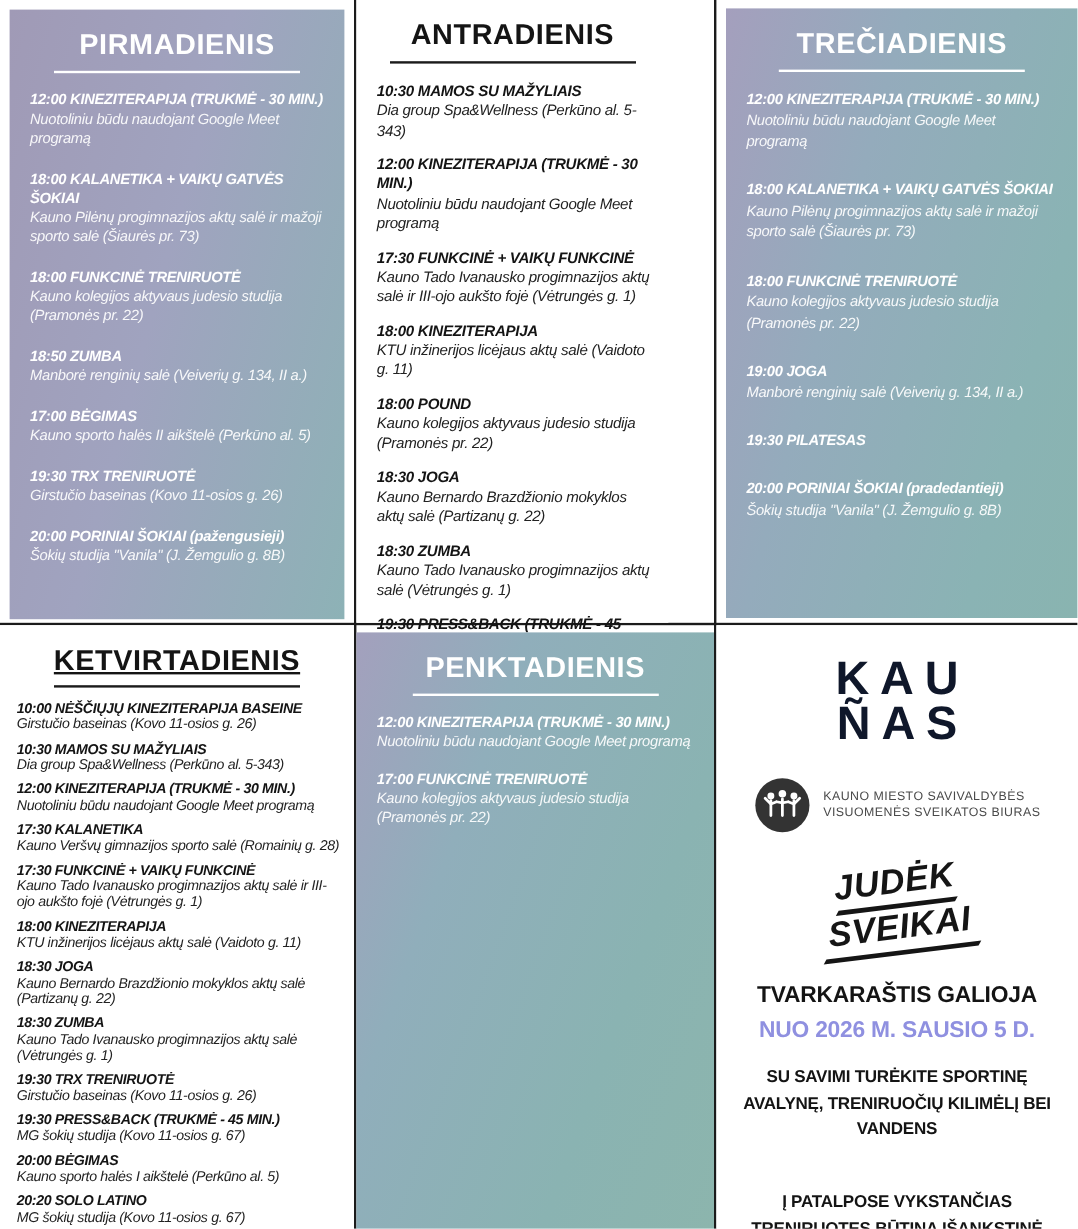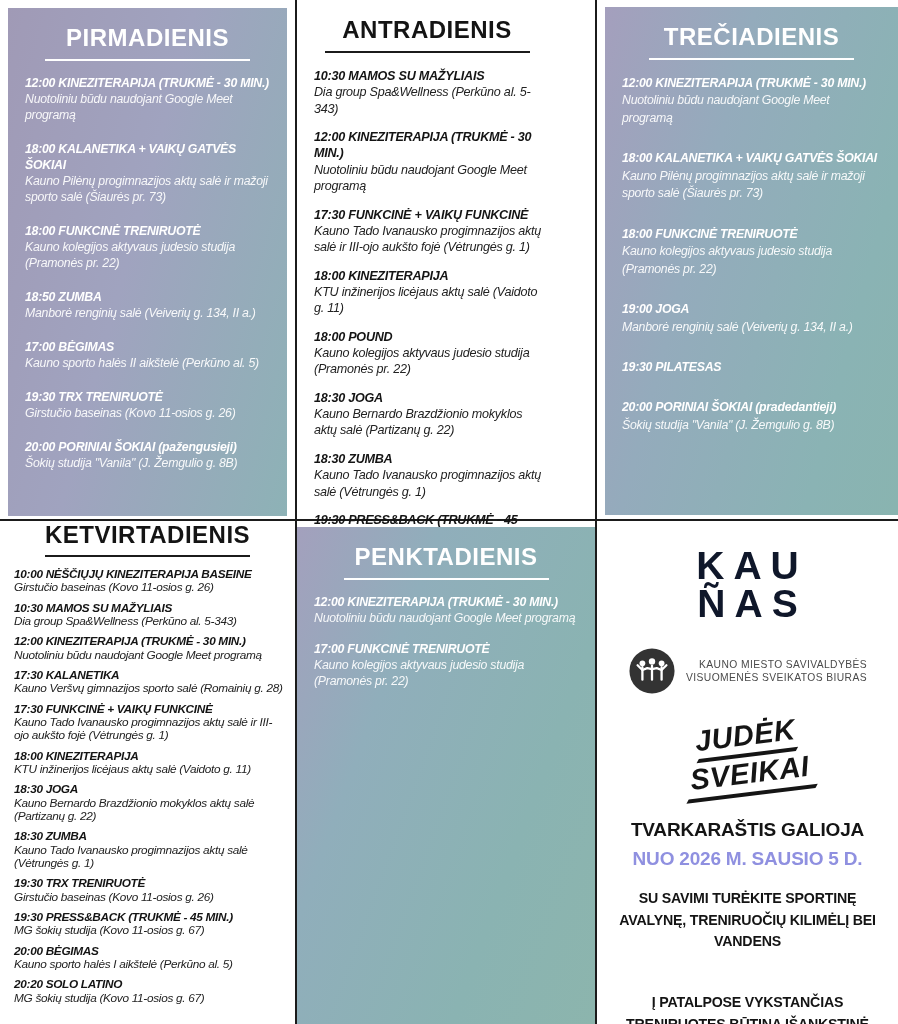--- a/index.html
+++ b/index.html
@@ -34,32 +34,32 @@
   .entry-title{font-weight:bold;line-height:1.3;}
   .entry-detail{line-height:1.3;}
   .day-gradient .entry-detail{color:rgba(255,255,255,.92);}
   .day-white .entry-detail{color:#222;}
 
   #day-monday .entry{margin-bottom:18px;}
   #day-tuesday .entry{margin-bottom:12px;}
   #day-tuesday .entries{font-size:12.6px;}
   #day-wednesday .entry{margin-bottom:23px;}
   #day-wednesday .entry-title,#day-wednesday .entry-detail{line-height:1.42;}
-  #day-thursday .day-header{padding-top:0;}
+  #day-thursday .day-header{padding-top:16px;text-decoration:underline;}
   #day-thursday .day-rule{margin:6px auto 11px;}
   #day-thursday .entries{font-size:11.8px;letter-spacing:-.3px;padding:0 12px 0 14px;}
   #day-thursday .entry{margin-bottom:7px;}
   #day-thursday .entry-title,#day-thursday .entry-detail{line-height:1.13;}
 
   
   #info-cell{display:flex;flex-direction:column;align-items:center;text-align:center;padding-top:26px;}
   .kaunas-logo{font-size:39px;font-weight:700;letter-spacing:9px;line-height:.98;color:#0f172a;padding-left:9px;}
   .bureau-row{display:flex;align-items:center;gap:10px;margin-top:24px;}
   .bureau-icon{width:48px;height:48px;flex:0 0 auto;}
-  .bureau-text{font-size:10.3px;color:#4a4a4a;letter-spacing:.4px;text-align:right;line-height:1.35;}
+  .bureau-text{font-size:10.3px;color:#4a4a4a;letter-spacing:.4px;text-align:left;line-height:1.35;}
   .judek-logo{margin-top:26px;transform:rotate(-7deg);font-style:italic;font-weight:bold;
     text-transform:uppercase;color:#151515;line-height:1;}
   .judek-word{font-size:29px;letter-spacing:.5px;}
   .judek-dash{height:3.5px;background:#151515;transform:skewX(-35deg);margin:3px auto 2px;}
   .judek-dash.d1{width:100px;}
   .judek-dash.d2{width:130px;margin-top:4px;}
   .info-title{font-size:19px;font-weight:bold;margin-top:22px;letter-spacing:-.2px;}
   .info-date{font-size:19px;font-weight:bold;margin-top:7px;letter-spacing:-.2px;}
   .info-note{font-size:14.2px;font-weight:bold;line-height:1.5;max-width:286px;letter-spacing:-.2px;}
   .info-note.first{margin-top:18px;}

